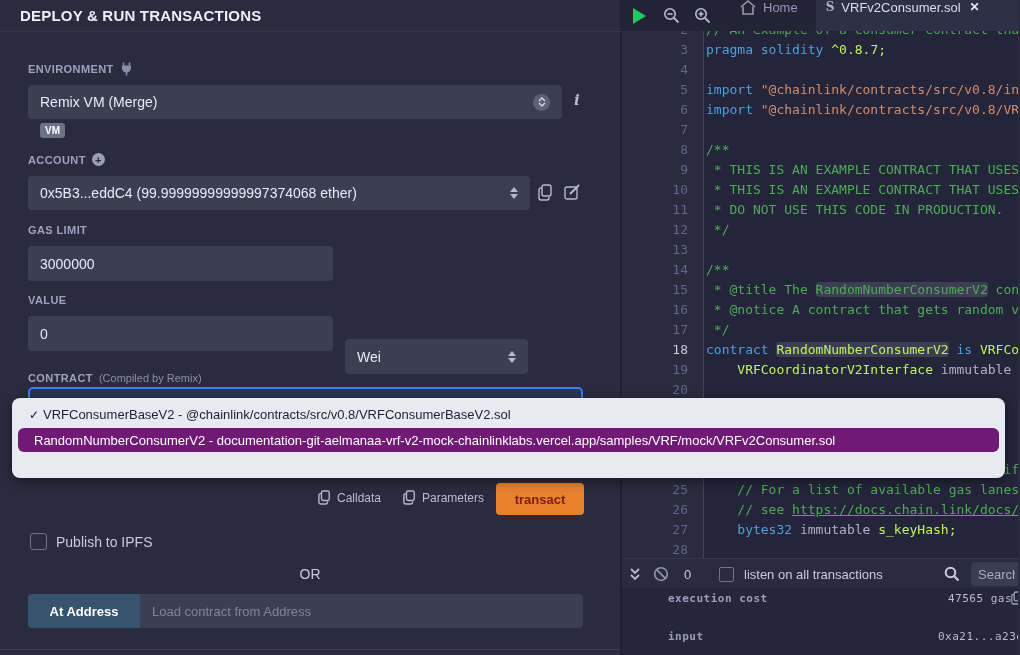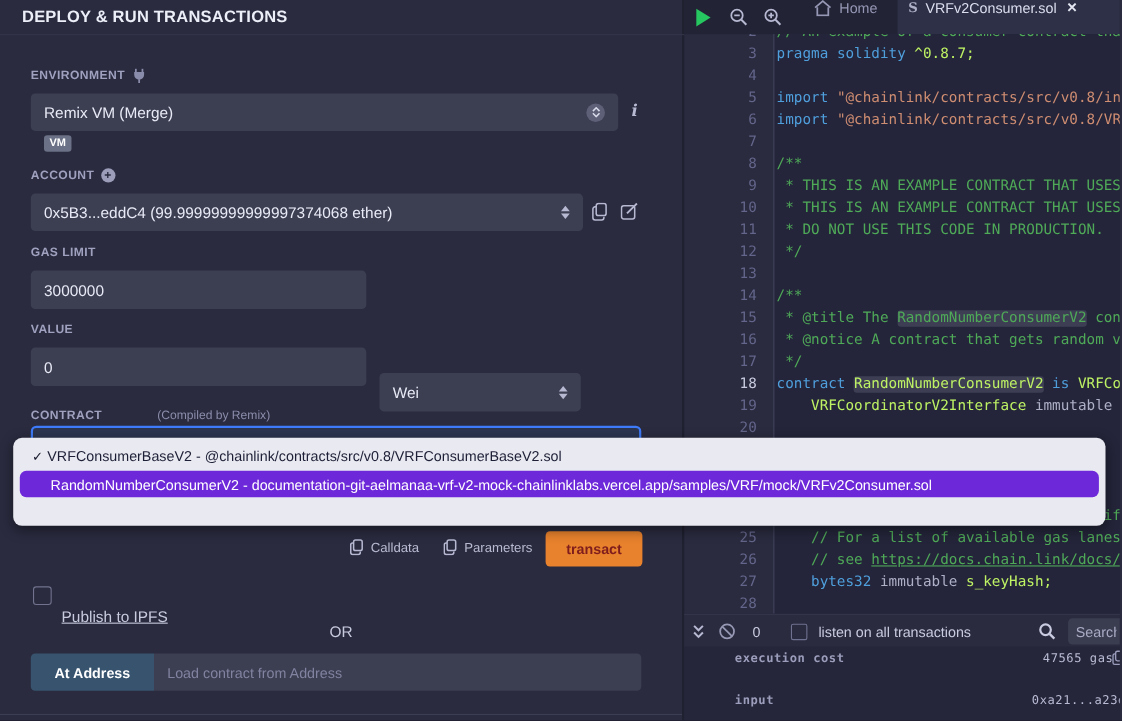--- a/index.html
+++ b/index.html
@@ -19,38 +19,38 @@
   .ctl { position:absolute; background:#3c3e52; border-radius:4px; color:#e8eaf6; font-size:14px; display:flex; align-items:center; padding:0 12px; }
   input.ctl { border:none; outline:none; }
   .sel-caret-circle { margin-left:auto; width:17px; height:17px; border-radius:50%; background:#5e6078; display:flex; align-items:center; justify-content:center; flex:none; }
   .mini-arrows { margin-left:auto; display:flex; flex-direction:column; gap:2px; align-items:center; flex:none; }
   .tri-up { width:0; height:0; border-left:4px solid transparent; border-right:4px solid transparent; border-bottom:5px solid #b7b9d2; }
   .tri-dn { width:0; height:0; border-left:4px solid transparent; border-right:4px solid transparent; border-top:5px solid #b7b9d2; }
   .badge { position:absolute; background:#6b7186; color:#fff; font-size:10px; font-weight:700; border-radius:3px; padding:2px 5px; }
   .icon-btn { position:absolute; cursor:pointer; }
   svg.ic { display:block; }
 
-  .contract-sub { color:#8b8dab; font-weight:400; text-transform:none; letter-spacing:0;margin-left:44px; }
+  .contract-sub { color:#8b8dab; font-weight:400; text-transform:none; letter-spacing:0; }
   #contract-sliver { position:absolute; left:28px; top:387px; width:555px; height:16px; border:2px solid #3e7bfa; border-radius:5px; background:#2c3550; }
 
   .act-group { position:absolute; display:flex; align-items:center; gap:6px; color:#b9bbd2; font-size:12px; }
   #transact-btn { position:absolute; left:496px; top:483px; width:88px; height:32px; background:#e8822d; border:none; border-radius:4px; color:#7f1d1d; font-size:13px; font-weight:600; cursor:pointer; font-family:"Liberation Sans",sans-serif; }
   .cb { position:absolute; width:17px; height:17px; border:1px solid #71738e; border-radius:3px; background:transparent; }
   .cb-label { position:absolute; color:#c8cade; font-size:14px; }
   #or-label { position:absolute; left:0; top:566px; width:620px; text-align:center; color:#c8cade; font-size:14px; }
   #ataddr-btn { position:absolute; left:28px; top:594px; width:112px; height:34px; background:#37536e; border:none; border-radius:4px 0 0 4px; color:#fff; font-size:13px; font-weight:700; cursor:pointer; font-family:"Liberation Sans",sans-serif; }
   #ataddr-input { position:absolute; left:140px; top:594px; width:443px; height:34px; background:#3c3e52; border:none; outline:none; border-radius:0 4px 4px 0; color:#e8eaf6; font-size:13px; padding:0 12px; }
   #ataddr-input::placeholder { color:#8183a0; }
   #left-divider { position:absolute; left:0; top:649px; width:620px; height:1px; background:#3c3e54; }
 
   
   #contract-dropdown { position:absolute; left:12px; top:398px; width:993px; height:80px; background:#e9e9f1; border-radius:8px; box-shadow:0 3px 12px rgba(0,0,0,.45); z-index:50; padding-top:4px; overflow:hidden; }
   .dd-row { height:25px; display:flex; align-items:center; padding-left:17px; font-size:13px; color:#1d1f36; white-space:nowrap; cursor:pointer; }
   .dd-check { width:14px; flex:none; font-size:12px; color:#16182b; }
-  .dd-row.sel { background:#6d28d9; color:#fff; border-radius:6px; margin:1px 6px 0 6px; height:24px; padding-left:14px; }
+  .dd-row.sel { background:#701a75; color:#fff; border-radius:6px; margin:1px 6px 0 6px; height:24px; padding-left:2px; }
   .dd-row.sel .dd-check { color:transparent; }
 
   
   #right { position:relative; width:396px; height:655px; display:flex; flex-direction:column; flex:none; }
   #tabbar { height:31px; background:#222334; display:flex; align-items:stretch; flex:none; }
   .tb-icon { display:flex; align-items:center; justify-content:center; cursor:pointer; }
   #play-icon { width:34px; }
   .play { width:0; height:0; border-top:8px solid transparent; border-bottom:8px solid transparent; border-left:13px solid #26c760; }
   .tab { display:flex; gap:7px; padding:0 10px; color:#9597b5; font-size:13px; cursor:pointer; }
   .tab.active { background:#2e3047; color:#dcdeef; }
@@ -177,21 +177,21 @@
     <div class="act-group" style="left:403px; top:490px;">
       <svg class="ic" width="13" height="15" viewBox="0 0 15 17">
           <rect x="4" y="1" width="9" height="11" rx="2" fill="none" stroke="#b7b9d2" stroke-width="1.6"></rect>
           <path d="M4 4 H3 a2 2 0 0 0 -2 2 v8 a2 2 0 0 0 2 2 h6 a2 2 0 0 0 2 -2 v-1" fill="none" stroke="#b7b9d2" stroke-width="1.6"></path>
         </svg>
       <span>Parameters</span>
     </div>
     <button id="transact-btn">transact</button>
 
     <span class="cb" style="left:30px; top:533px;"></span>
-    <span class="cb-label" style="left:56px; top:552px;text-decoration:underline;">Publish to IPFS</span>
+    <span class="cb-label" style="left:56px; top:534px;">Publish to IPFS</span>
 
     <div id="or-label">OR</div>
 
     <button id="ataddr-btn">At Address</button>
     <input id="ataddr-input" placeholder="Load contract from Address" style="">
     <div id="left-divider"></div>
   </div>
 
   <div id="right">
     <div id="tabbar">

